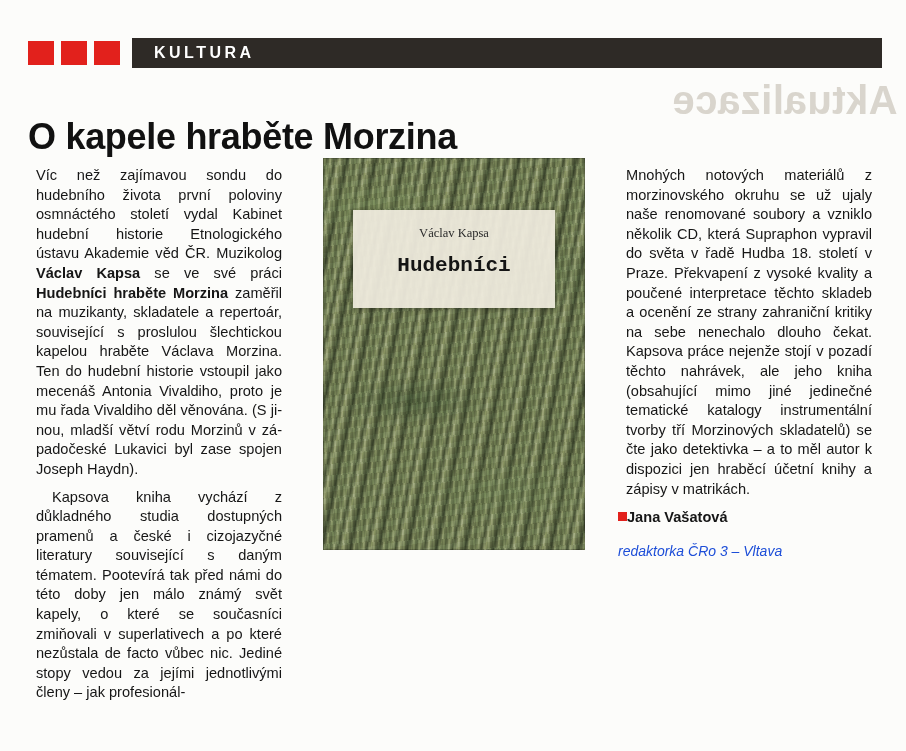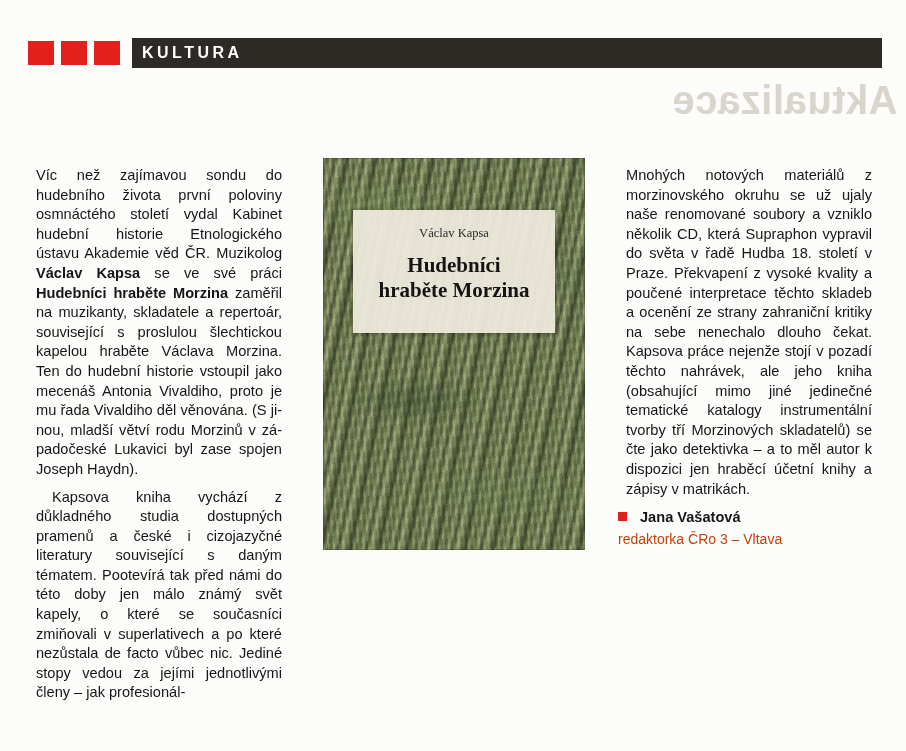--- a/index.html
+++ b/index.html
@@ -60,21 +60,21 @@
     display: block;
     width: 26px;
     height: 24px;
     background: #e2211c;
   }
   .kicker-band {
     flex: 1;
     background: #2e2a26;
     display: flex;
     align-items: center;
-    padding-left: 10px;
+    padding-left: 22px;
   }
   .kicker-band .kicker-text {
     color: #ffffff;
     font-size: 16px;
     font-weight: bold;
     letter-spacing: 3.5px;
   }
 
   
   .headline {
@@ -156,93 +156,94 @@
     box-shadow: 0 1px 5px rgba(0,0,0,0.35);
     z-index: 2;
   }
   .book-author {
     font-family: "Liberation Serif", serif;
     font-size: 12.5px;
     color: #2a2a2a;
     margin-bottom: 9px;
   }
   .book-title {
-    font-family: Liberation Serif, serif;
+    font-family: Liberation Mono, monospace;
     font-size: 21px;
     font-weight: bold;
     line-height: 25px;
     color: #141414;
     margin-bottom: 12px;
   }
   .book-subtitle {
     font-family: "Liberation Serif", serif;
     font-size: 9.5px;
     line-height: 13px;
     color: #333;
   }
 
   
   .byline {
     margin-top: 9px;
     display: flex;
     align-items: baseline;
-    gap: 13px;
+    gap: 0;
   }
   .byline-square {
     width: 9px;
     height: 9px;
     background: #e2211c;
     display: inline-block;
     flex: 0 0 auto;
     position: relative;
     top: -1px;
   }
   .byline-name {
     font-weight: bold;
     font-size: 14.6px;
   }
   .byline-role {
+    font-style: italic;
     font-size: 14px;
-    margin-top: 2px;
-    color: #c2410c;
+    margin-top: 14px;
+    color: #1d4ed8;
   }
 </style>
 </head>
 <body>
 
 <div class="page">
 
   <div class="ghost">Aktualizace</div>
 
   <div class="kicker">
     <div class="kicker-squares">
       <span></span>
       <span></span>
       <span></span>
     </div>
     <div class="kicker-band">
       <span class="kicker-text">KULTURA</span>
     </div>
   </div>
 
+  <h1 class="headline">O kapele hraběte Morzina</h1>
 
   <div class="cols">
 
     <div class="col col-1">
       <p>Víc než zajímavou sondu do hudebního života první poloviny osmnácté­ho století vydal Kabinet hudební historie Etnologického ústavu Aka­demie věd ČR. Muzikolog <span class="b">Václav Kapsa</span> se ve své práci <span class="b">Hudebníci hraběte Morzina</span> zaměřil na muzi­kanty, skladatele a repertoár, souvi­sející s proslulou šlechtickou kape­lou hraběte Václava Morzina. Ten do hudební historie vstoupil jako mece­náš Antonia Vivaldiho, proto je mu řada Vivaldiho děl věnována. (S ji­nou, mladší větví rodu Morzinů v zá­padočeské Lukavici byl zase spojen Joseph Haydn).</p>
       <p>Kapsova kniha vychází z důkladného studia dostupných pramenů a české i cizojazyčné literatury související s daným tématem. Pootevírá tak před námi do této doby jen málo známý svět kapely, o které se současníci zmiňovali v superlativech a po které nezůstala de facto vůbec nic. Jediné stopy vedou za jejími jednotlivými členy – jak profesionál-</p>
     </div>
 
     <div class="col col-2">
       <div class="figure">
         <div class="book-label">
           <div class="book-author">Václav Kapsa</div>
           <div class="book-title">
             <span>Hudebníci</span><br>
-            <span>hraběte Morzina</span>
           </div>
         </div>
       </div>
     </div>
 
     <div class="col col-3">
       <p>Mnohých notových materiálů z morzinovského okruhu se už ujaly naše renomované soubory a vzniklo několik CD, která Supraphon vypravil do světa v řadě Hudba 18. století v Praze. Překvapení z vysoké kvality a poučené interpretace těchto skladeb a ocenění ze strany zahraniční kritiky na sebe nenechalo dlouho čekat. Kapsova práce nejenže stojí v pozadí těchto nahrávek, ale jeho kniha (obsahující mimo jiné jedinečné tematické katalogy instrumentální tvorby tří Morzinových skladatelů) se čte jako detektivka – a to měl autor k dispozici jen hraběcí účetní knihy a zápisy v matrikách.</p>
 
       <div class="byline">
         <span class="byline-square"></span>

